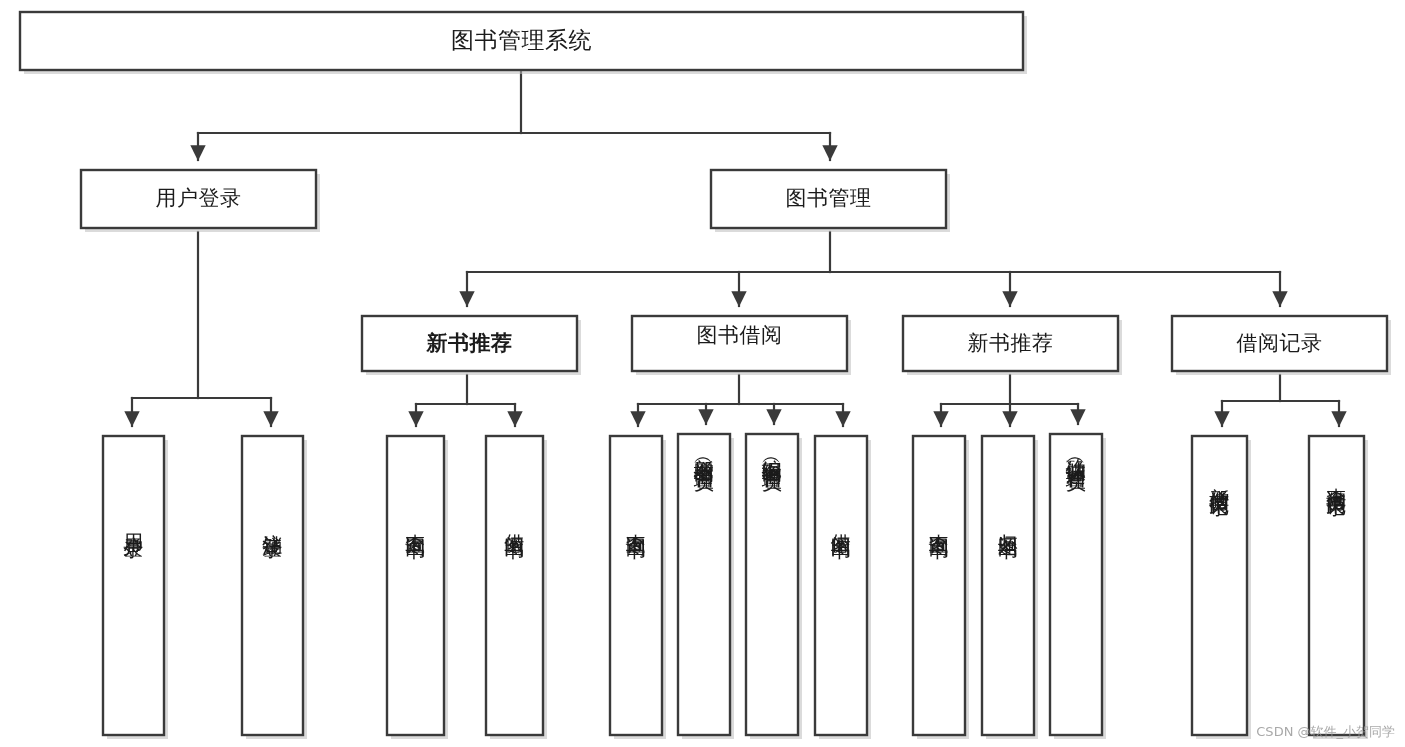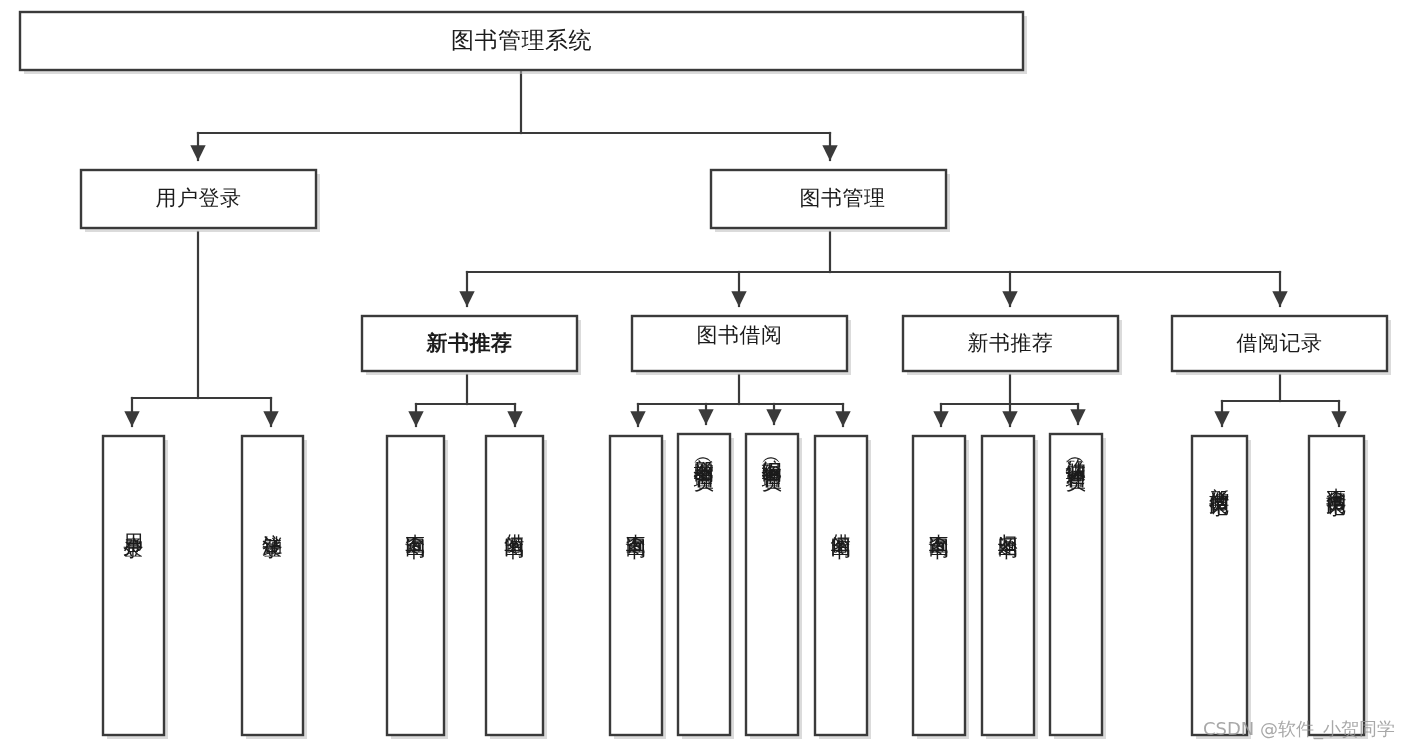--- a/index.html
+++ b/index.html
@@ -67,21 +67,21 @@
   .node-label-v > span {
     writing-mode: vertical-rl;
     text-orientation: upright;
     letter-spacing: 2px;
     white-space: nowrap;
   }
   .watermark {
     position: absolute;
     right: 10px;
     bottom: 6px;
-    font-size: 18px;
+    font-size: 13px;
     color: #9a9a9a;
     opacity: 0.85;
     white-space: nowrap;
     pointer-events: none;
   }
 </style>
 </head>
 <body>
 
 <div id="diagram-root">
@@ -205,21 +205,21 @@
     <rect class="node-box" x="1192" y="436" width="55" height="299"></rect>
 
     <rect class="node-shadow" x="1313" y="440" width="55" height="299"></rect>
     <rect class="node-box" x="1309" y="436" width="55" height="299"></rect>
   </svg>
 
   <div class="node-label-h" style="left:20px; top:12px; width:1003px; height:58px; font-size:23px;">图书管理系统</div>
 
   <div class="node-label-h" style="left:81px; top:170px; width:235px; height:58px;">用户登录</div>
 
-  <div class="node-label-h" style="left:711px; top:170px; width:235px; height:58px;margin-left:14px;">图书管理</div>
+  <div class="node-label-h" style="left:711px; top:170px; width:235px; height:58px;">图书管理</div>
 
   <div class="node-label-h" style="left:362px; top:316px; width:215px; height:55px;font-weight:bold;">新书推荐</div>
 
   <div class="node-label-h" style="left:632px; top:316px; width:215px; height:40px;">图书借阅</div>
 
   <div class="node-label-h" style="left:903px; top:316px; width:215px; height:55px;">新书推荐</div>
 
   <div class="node-label-h" style="left:1172px; top:316px; width:215px; height:55px;">借阅记录</div>
 
   <div class="node-label-v" style="left:103px; top:436px; width:61px; height:299px; padding-top:82px;">

